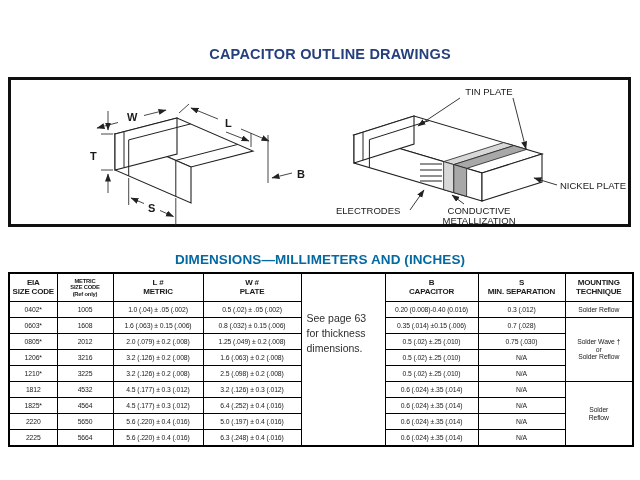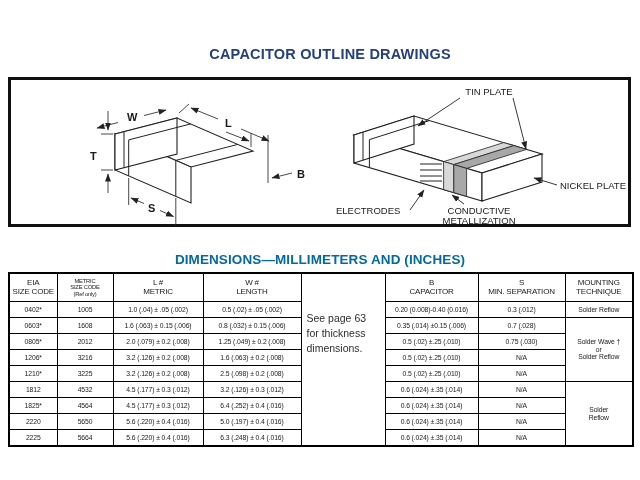--- a/index.html
+++ b/index.html
@@ -18,21 +18,21 @@
   .partlabel{font-size:9.5px;}
   .body-line{fill:#ffffff;stroke:#222222;stroke-width:1.1;}
   .inner-line{fill:none;stroke:#222222;stroke-width:1;}
   .dim-line{fill:none;stroke:#333333;stroke-width:.9;}
   .lead-line{fill:none;stroke:#222222;stroke-width:.9;}
 
   table.dims{position:absolute;left:8px;top:272px;width:624px;border-collapse:collapse;
     border:2px solid #000;table-layout:fixed;background:#fff;}
   table.dims th, table.dims td{border:1px solid #000;padding:0;text-align:center;
     vertical-align:middle;color:#1a1a1a;overflow:hidden;white-space:nowrap;}
-  table.dims th{font-weight:normal;font-size:8px;line-height:8.5px;height:27px;letter-spacing:-.2px;}
+  table.dims th{font-weight:bold;font-size:8px;line-height:8.5px;height:27px;letter-spacing:-.2px;}
   table.dims th .sub{display:block;}
   table.dims th.metric{font-size:5.8px;line-height:6.2px;}
   table.dims td{font-size:6.8px;line-height:7px;height:15px;letter-spacing:-.1px;}
   td.note-cell{position:relative;vertical-align:top;margin-left:22px;}
   .note-text{position:absolute;top:37px;left:5px;text-align:left;font-size:10.5px;
     line-height:15px;color:#2e2e2e;letter-spacing:0;white-space:nowrap;}
   td.mount .sub{display:block;line-height:7.5px;}
 </style>
 </head>
 <body>
@@ -147,21 +147,21 @@
       <span class="sub">METRIC</span>
       <span class="sub">SIZE CODE</span>
       <span class="sub">(Ref only)</span>
     </th>
     <th>
       <span class="sub">L #</span>
       <span class="sub">METRIC</span>
     </th>
     <th>
       <span class="sub">W #</span>
-      <span class="sub">LENGTH</span>
+      <span class="sub">PLATE</span>
     </th>
     <td class="note-cell" rowspan="10">
       <div class="note-text">
         <div>See page 63</div>
         <div>for thickness</div>
         <div>dimensions.</div>
       </div>
     </td>
     <th>
       <span class="sub">B</span>

